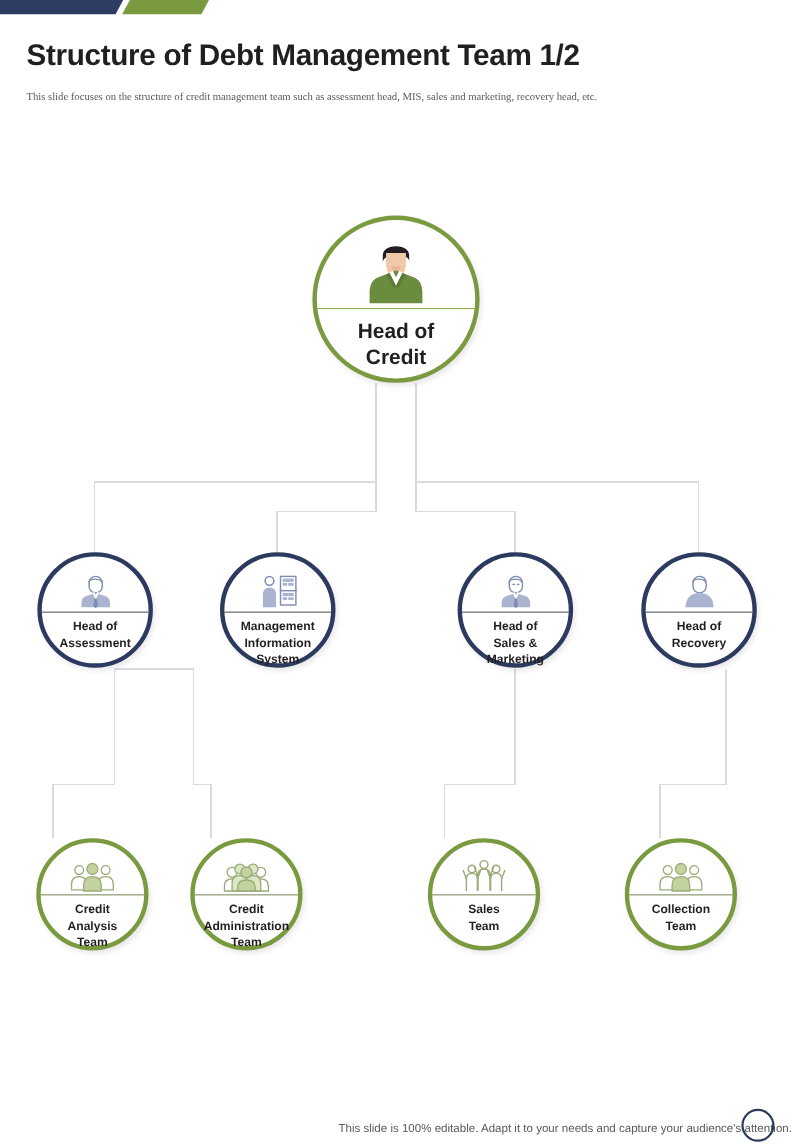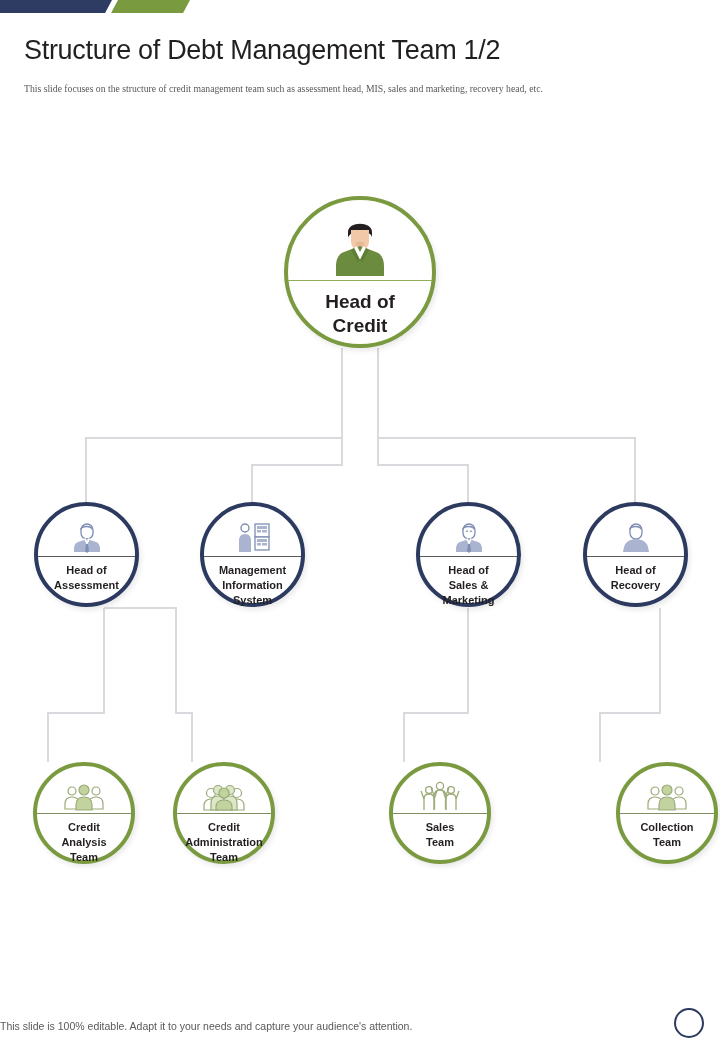--- a/index.html
+++ b/index.html
@@ -37,21 +37,21 @@
     background: #7a9a40;
     transform: skewX(-28deg);
     transform-origin: top left;
   }
 
   
   .page-title {
     position: absolute;
     left: 24px; top: 35px;
     font-size: 27px;
-    font-weight: normal;
+    font-weight: bold;
     color: #221f1f;
     letter-spacing: -0.3px;
   }
   .page-subtitle {
     position: absolute;
     left: 24px; top: 82px;
     width: 672px;
     font-size: 9.7px;
     line-height: 1.5;
     color: #58595b;
@@ -141,21 +141,21 @@
     top: 54px;
     font-size: 11px;
     line-height: 1.35;
   }
 
   
   .footer-note {
     position: absolute;
     left: 0; right: 0;
     top: 1020px;
-    text-align: left;
+    text-align: right;
     font-size: 10.5px;
     color: #58595b;
   }
   .footer-circle {
     position: absolute;
     right: 16px; top: 1008px;
     width: 26px; height: 26px;
     border: 2px solid #2b3a5e;
     border-radius: 50%;
   }
@@ -350,21 +350,21 @@
           <path d="M20 9 c-3.5 0 -5.5 2 -5.5 5.5 v14 M20 9 c3.5 0 5.5 2 5.5 5.5 v14"></path>
           <path d="M14.5 15 L11 7 M25.5 15 L29 7"></path>
         </g>
       </svg>
     </div>
     <div class="divider"></div>
     <div class="label">Sales
 Team</div>
   </div>
 
-  <div class="node lvl3" style="left:616px; top:762px;">
+  <div class="node lvl3" style="left:568px; top:762px;">
     <div class="icon-slot">
       <svg width="40" height="28" viewBox="0 0 40 28">
         <g stroke="#9bab78" stroke-width="1.2" fill="#ffffff">
           <circle cx="8" cy="8" r="4"></circle>
           <path d="M8 14 c-5 0 -7 3 -7 7 v5 h14 v-5 c0 -4 -2 -7 -7 -7 Z"></path>
           <circle cx="32" cy="8" r="4"></circle>
           <path d="M32 14 c-5 0 -7 3 -7 7 v5 h14 v-5 c0 -4 -2 -7 -7 -7 Z"></path>
         </g>
         <g fill="#c3d3a0" stroke="#9bab78" stroke-width="1.2">
           <circle cx="20" cy="7" r="5"></circle>

